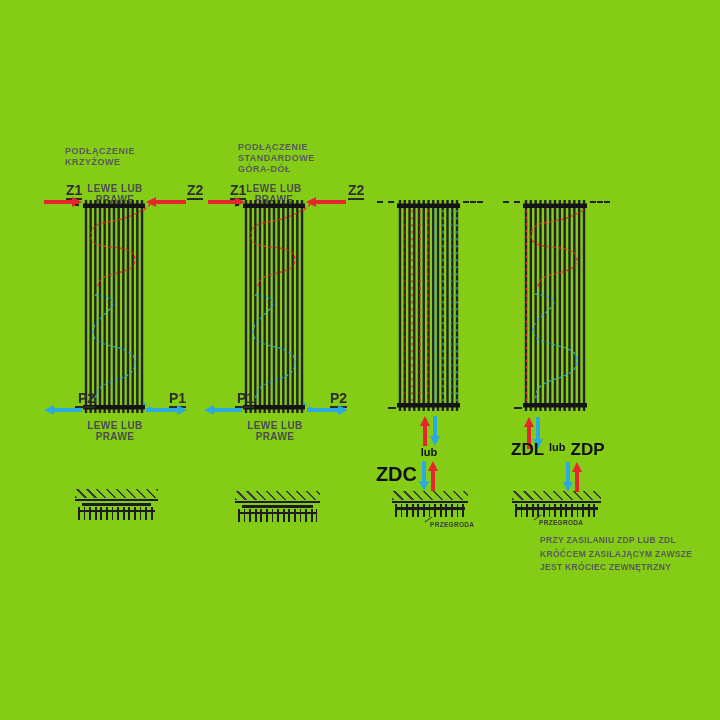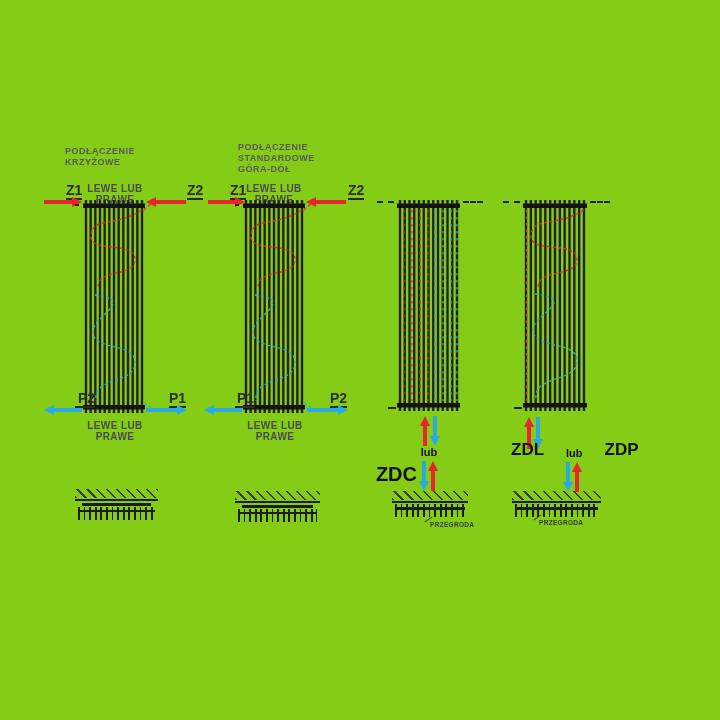--- a/index.html
+++ b/index.html
@@ -34,21 +34,21 @@
   .floor .line{height:2.4px;background:#1d1d1f;margin-top:1px;}
   .floor .rail{height:2.6px;background:#1d1d1f;margin:2px 7px 0;}
   .floor .comb{height:13px;margin:1px 3px 0;position:relative;
       background:repeating-linear-gradient(to right,#1d1d1f 0 1.8px,transparent 1.8px 5.6px);}
   .floor .comb::before{content:"";position:absolute;left:0;right:0;top:3px;height:2.4px;background:#1d1d1f;}
   .przegroda{font-size:6.5px;color:#39393b;letter-spacing:.3px;font-weight:600;}
   .leader{width:9px;height:1.2px;background:#39393b;transform:rotate(-35deg);}
   .big{font-size:20px;font-weight:700;color:#101012;line-height:20px;}
   .bigger{font-size:17px;font-weight:700;color:#101012;line-height:18px;}
   .lub{font-size:11px;font-weight:700;color:#101012;text-align:center;}
-  .zrow{display:flex;align-items:flex-end;gap:22px;}
+  .zrow{display:flex;align-items:flex-start;gap:5px;}
   .note{font-size:8.5px;line-height:13.5px;color:#58595b;letter-spacing:.3px;
         font-weight:600;white-space:pre-line;}
 </style>
 </head>
 <body>
 
 <div class="canvas">
 
   <div class="abs sec-title" style="left:65px;top:146px">PODŁĄCZENIE
 KRZYŻOWE</div>
@@ -229,13 +229,16 @@
   <div class="abs var red u" style="left:575px;top:472px;height:20px"></div>
 
   <div class="abs floor" style="left:512px;top:491px;width:89px">
     <div class="hatch"></div>
     <div class="line"></div>
     <div class="comb"></div>
   </div>
   <div class="abs leader" style="left:533px;top:517px"></div>
   <div class="abs przegroda" style="left:539px;top:519px">PRZEGRODA</div>
 
+  <div class="abs note" style="left:540px;top:534px;width:175px">PRZY ZASILANIU ZDP LUB ZDL
+KRÓĆCEM ZASILAJĄCYM ZAWSZE
+JEST KRÓCIEC ZEWNĘTRZNY</div>
 </div>
 
 </body></html>

